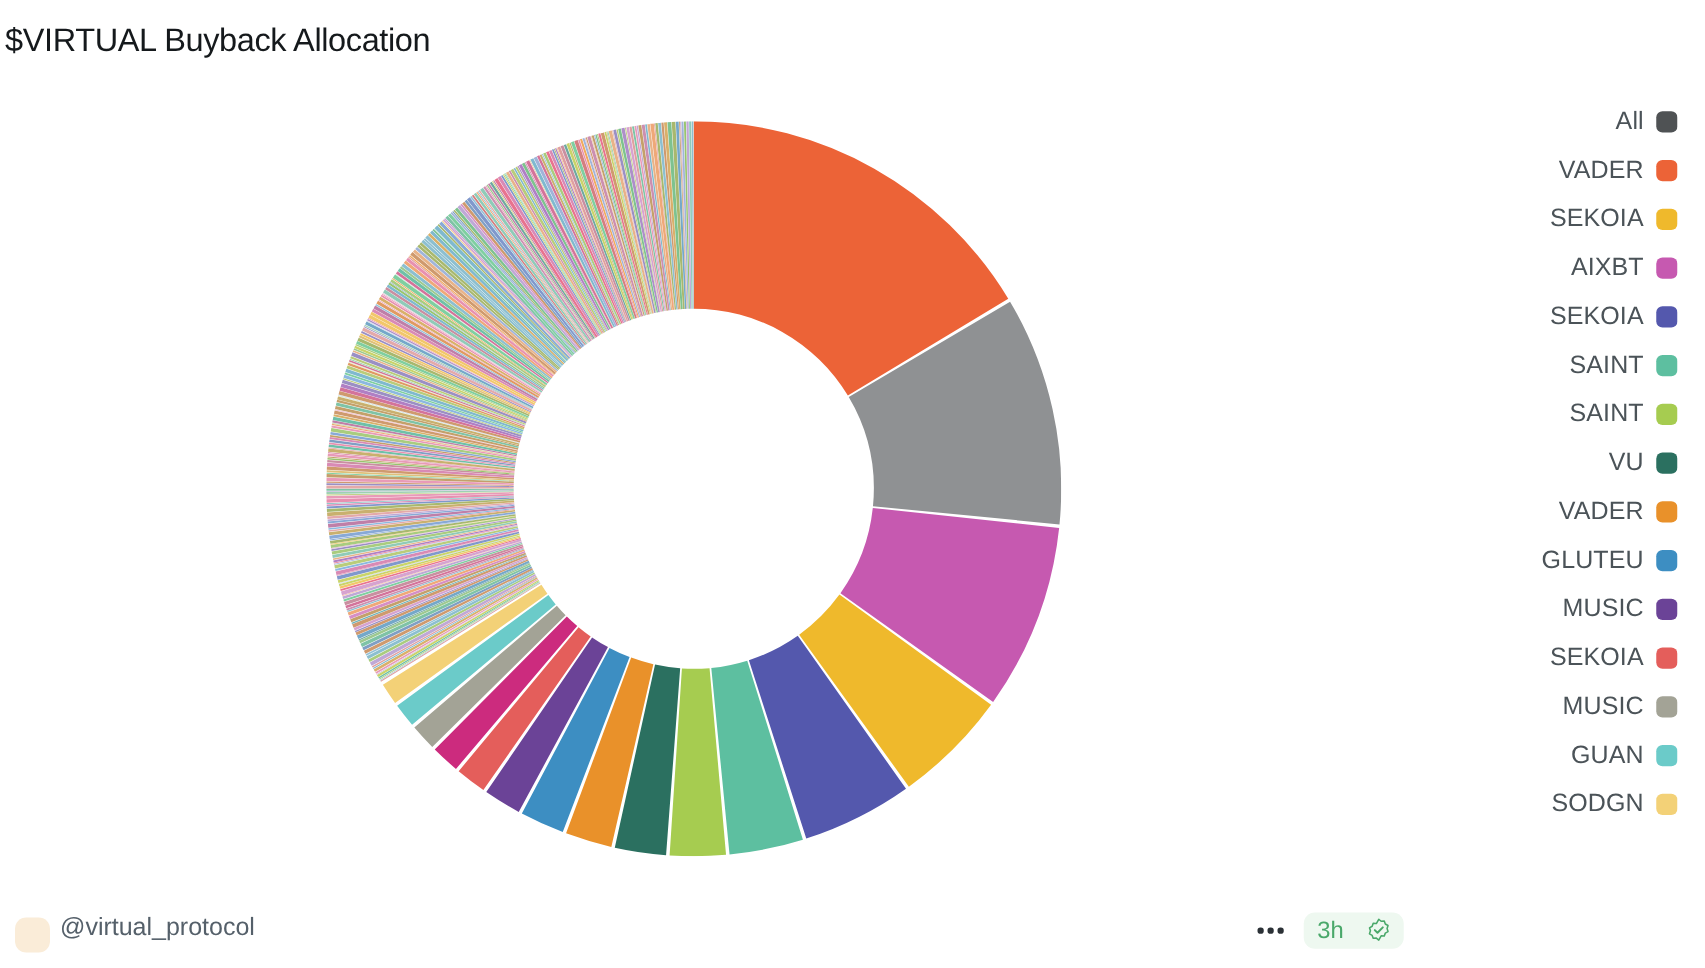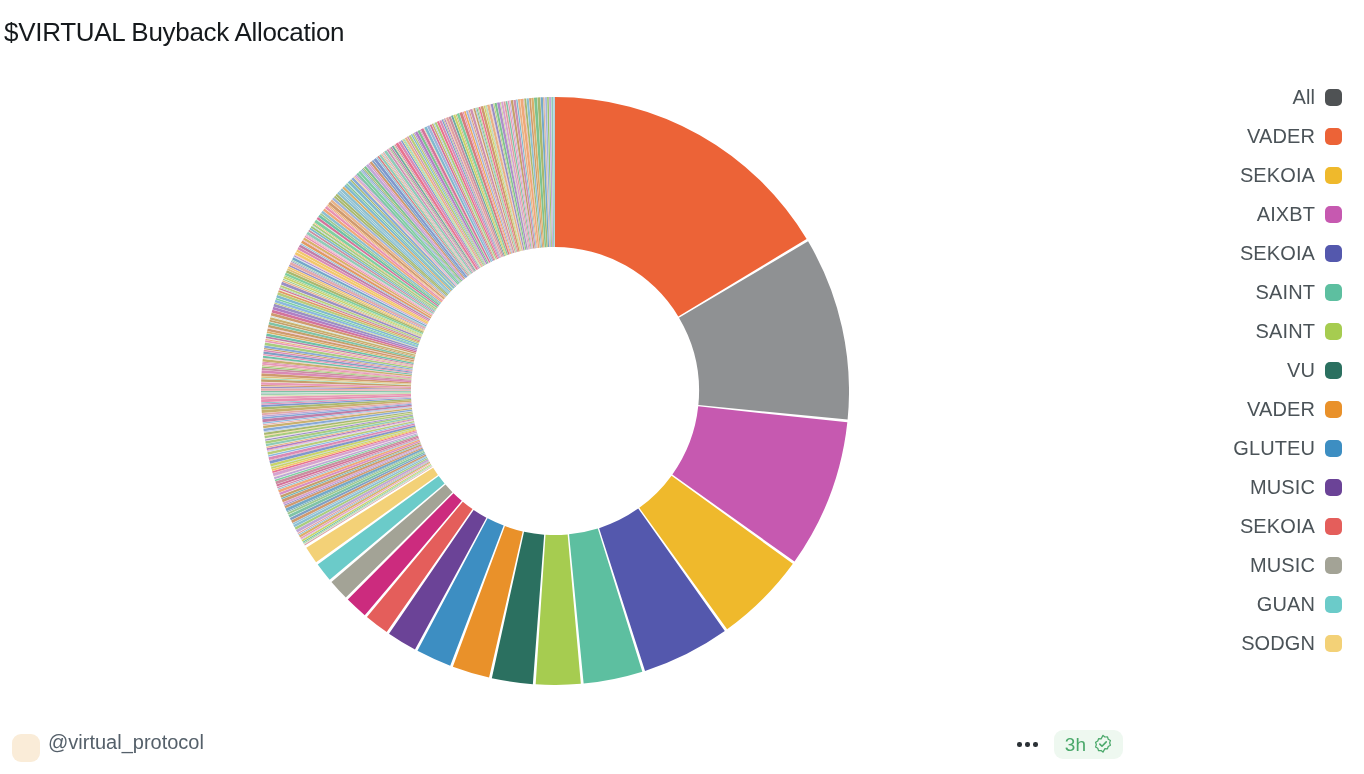--- a/index.html
+++ b/index.html
@@ -55,21 +55,21 @@
     position:absolute; left:48px; top:9px;
     font-size:20px; color:#55606a; white-space:nowrap;
   }
   #footer-right {
     position:absolute; right:14px; top:8px;
     display:flex; align-items:center; gap:14px;
   }
   #more-icon { display:flex; align-items:center; gap:3.5px; padding:0 2px; }
   #more-icon i { width:4.5px; height:4.5px; border-radius:50%; background:#2b3136; display:block; }
   #time-badge {
-    display:flex; align-items:center; gap:7px;
+    display:flex; align-items:center; gap:18px;
     background:#eef8f0; border-radius:9px;
     padding:4px 10px 5px 11px;
   }
   #time-text { font-size:19px; color:#4aa86a; line-height:1; }
   #verified-icon { display:block; width:20px; height:20px; }
 </style>
 </head>
 <body>
 
 <div id="root">

